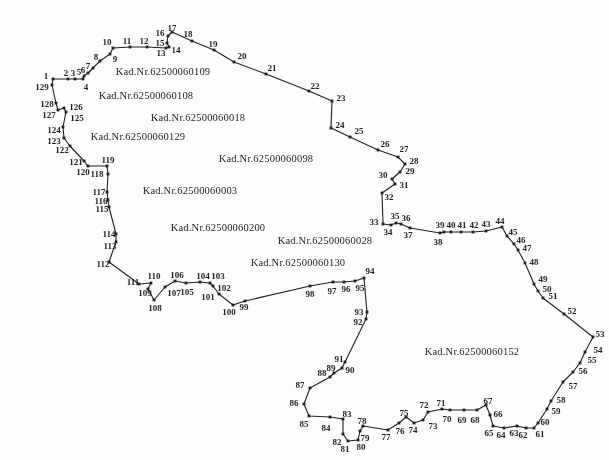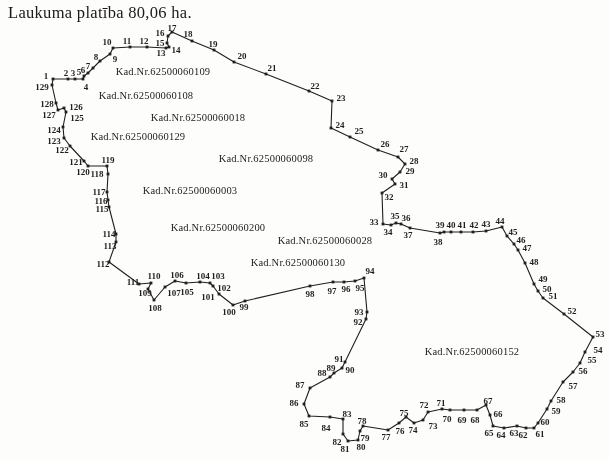--- a/index.html
+++ b/index.html
@@ -32,21 +32,20 @@
     font-size:10.5px;
     letter-spacing:0.2px;
     fill:#24221f;
     text-anchor:middle;
   }
 </style>
 </head>
 <body>
 
 <div class="page">
-  <div class="title">Laukuma platība 80,06 ha.</div>
   <svg id="map-svg" class="map-svg" xmlns="http://www.w3.org/2000/svg" width="609" height="460" viewBox="0 0 609 460">
       <path d="M53,79 L68,79 L75,79 L83,79 L84,76 L88,73 L93,68 L100,61 L110,54 L113,48 L130,47 L147,47 L166,48 L169,47 L167,43 L168,36 L172,32 L192,41 L214,50 L234,62 L266,74 L309,91 L332,101 L331,128 L350,137 L378,150 L398,157 L405,164 L400,172 L392,179 L395,184 L382,193 L383,224 L391,225 L396,223 L401,224 L410,228 L440,233 L444,232 L451,232 L461,232 L473,232 L486,231 L502,227 L507,236 L514,244 L518,250 L525,263 L534,284 L538,291 L543,298 L564,314 L593,337 L585,352 L580,363 L573,372 L563,382 L551,401 L547,409 L538,423 L534,428 L526,428 L517,426 L504,428 L493,426 L490,415 L486,405 L477,410 L464,410 L450,410 L442,409 L428,412 L423,420 L414,423 L406,417 L399,423 L388,430 L363,426 L360,431 L358,440 L348,441 L343,434 L343,419 L330,417 L309,416 L304,404 L310,388 L330,377 L334,373 L342,368 L345,362 L366,319 L367,312 L364,278 L355,281 L344,282 L333,282 L310,286 L245,301 L233,305 L219,294 L213,286 L210,283 L200,282 L186,283 L175,281 L165,287 L154,300 L148,289 L151,283 L139,284 L109,262 L116,242 L116,234 L109,207 L108,200 L107,192 L108,174 L107,166 L88,166 L84,161 L70,146 L64,138 L63,127 L66,112 L64,108 L58,110 L56,103 L52,85 Z" fill="none" stroke="#211f1c" stroke-width="1.1" stroke-linejoin="round"></path>
       <rect x="51.6" y="77.6" width="2.8" height="2.8" fill="#211f1c"></rect>
       <text class="ptlabel" x="46" y="79">1</text>
       <rect x="66.6" y="77.6" width="2.8" height="2.8" fill="#211f1c"></rect>
       <text class="ptlabel" x="66" y="76">2</text>
       <rect x="73.6" y="77.6" width="2.8" height="2.8" fill="#211f1c"></rect>
       <text class="ptlabel" x="73" y="76">3</text>
       <rect x="81.6" y="77.6" width="2.8" height="2.8" fill="#211f1c"></rect>
       <text class="ptlabel" x="86" y="90">4</text>

